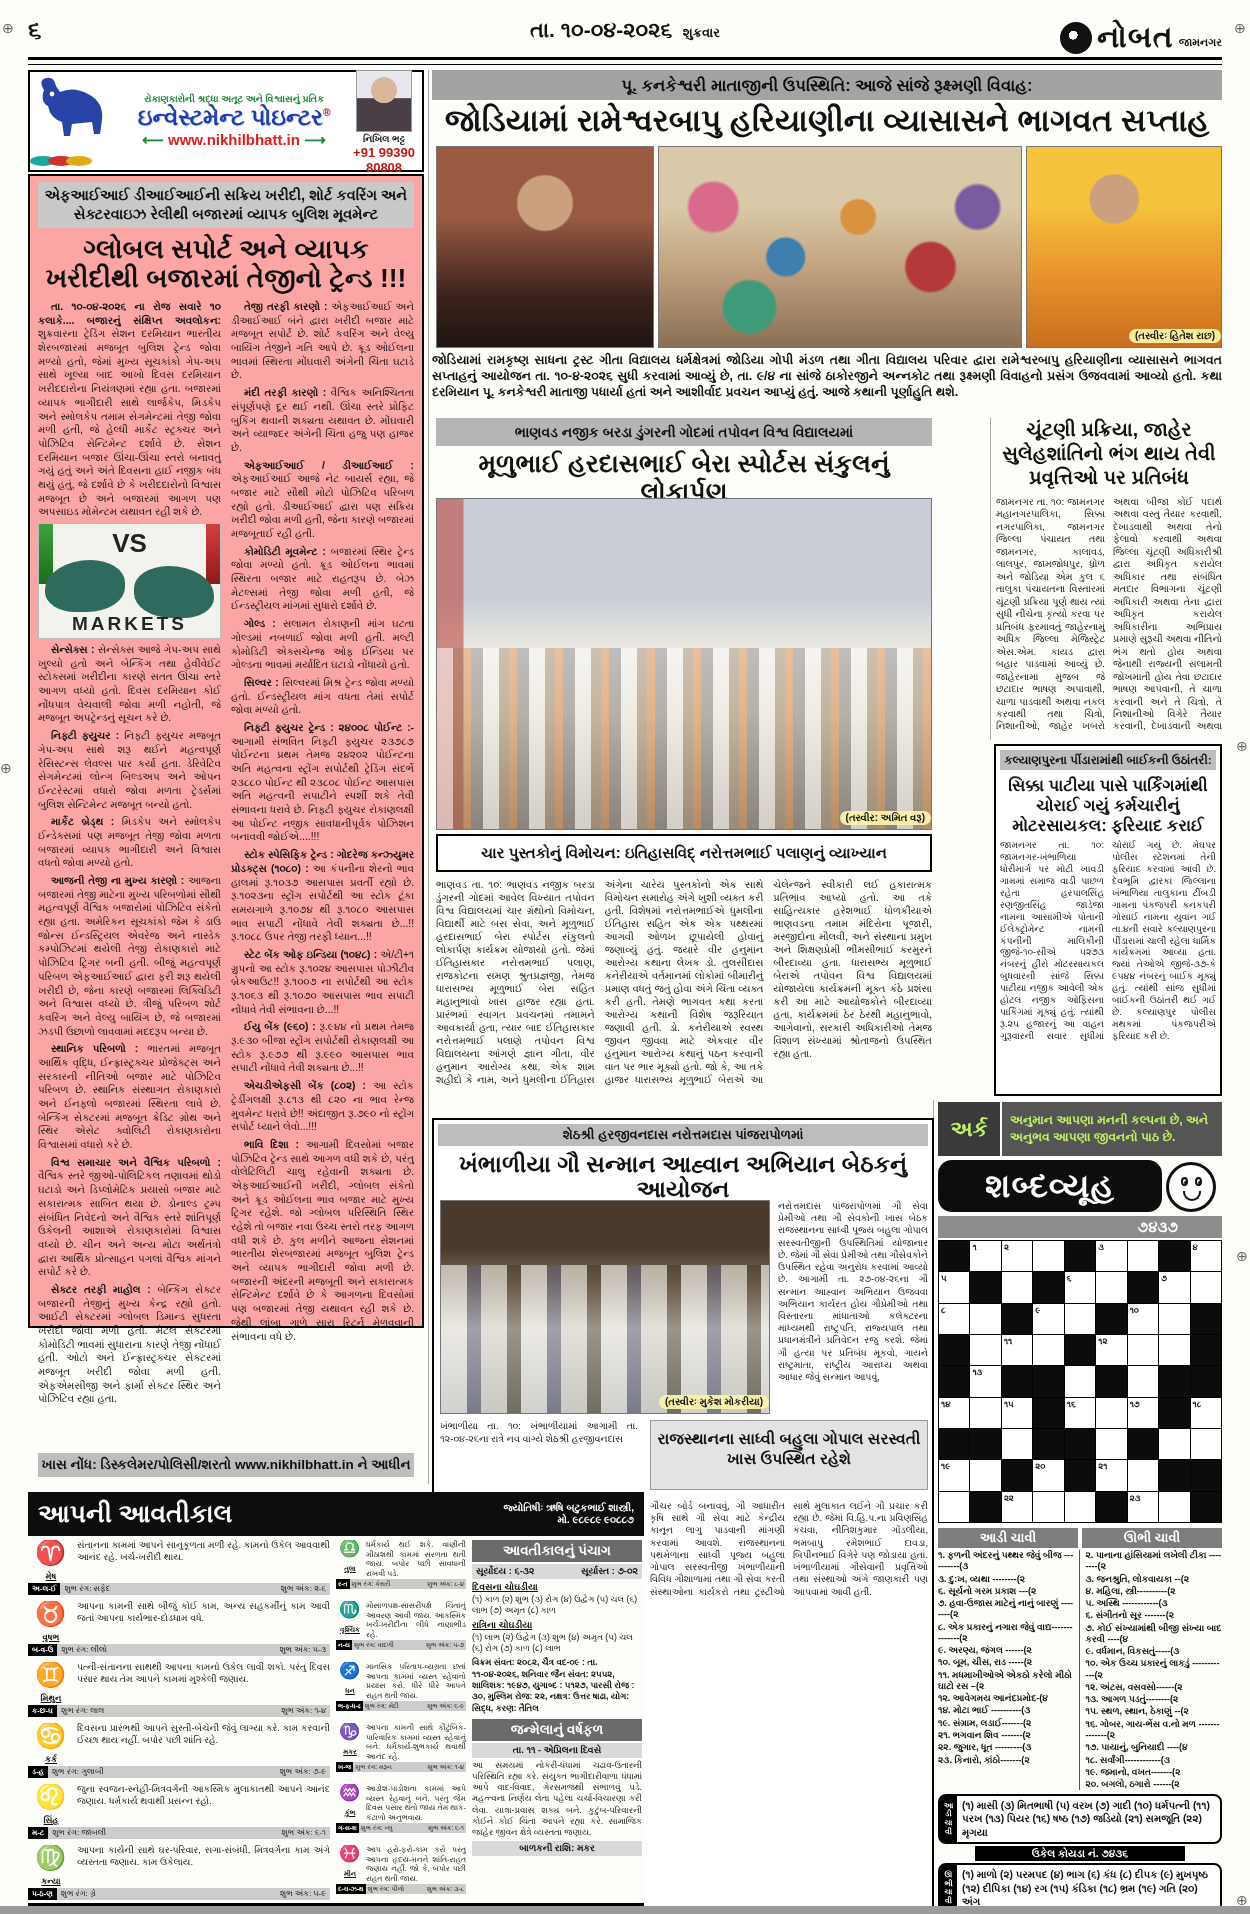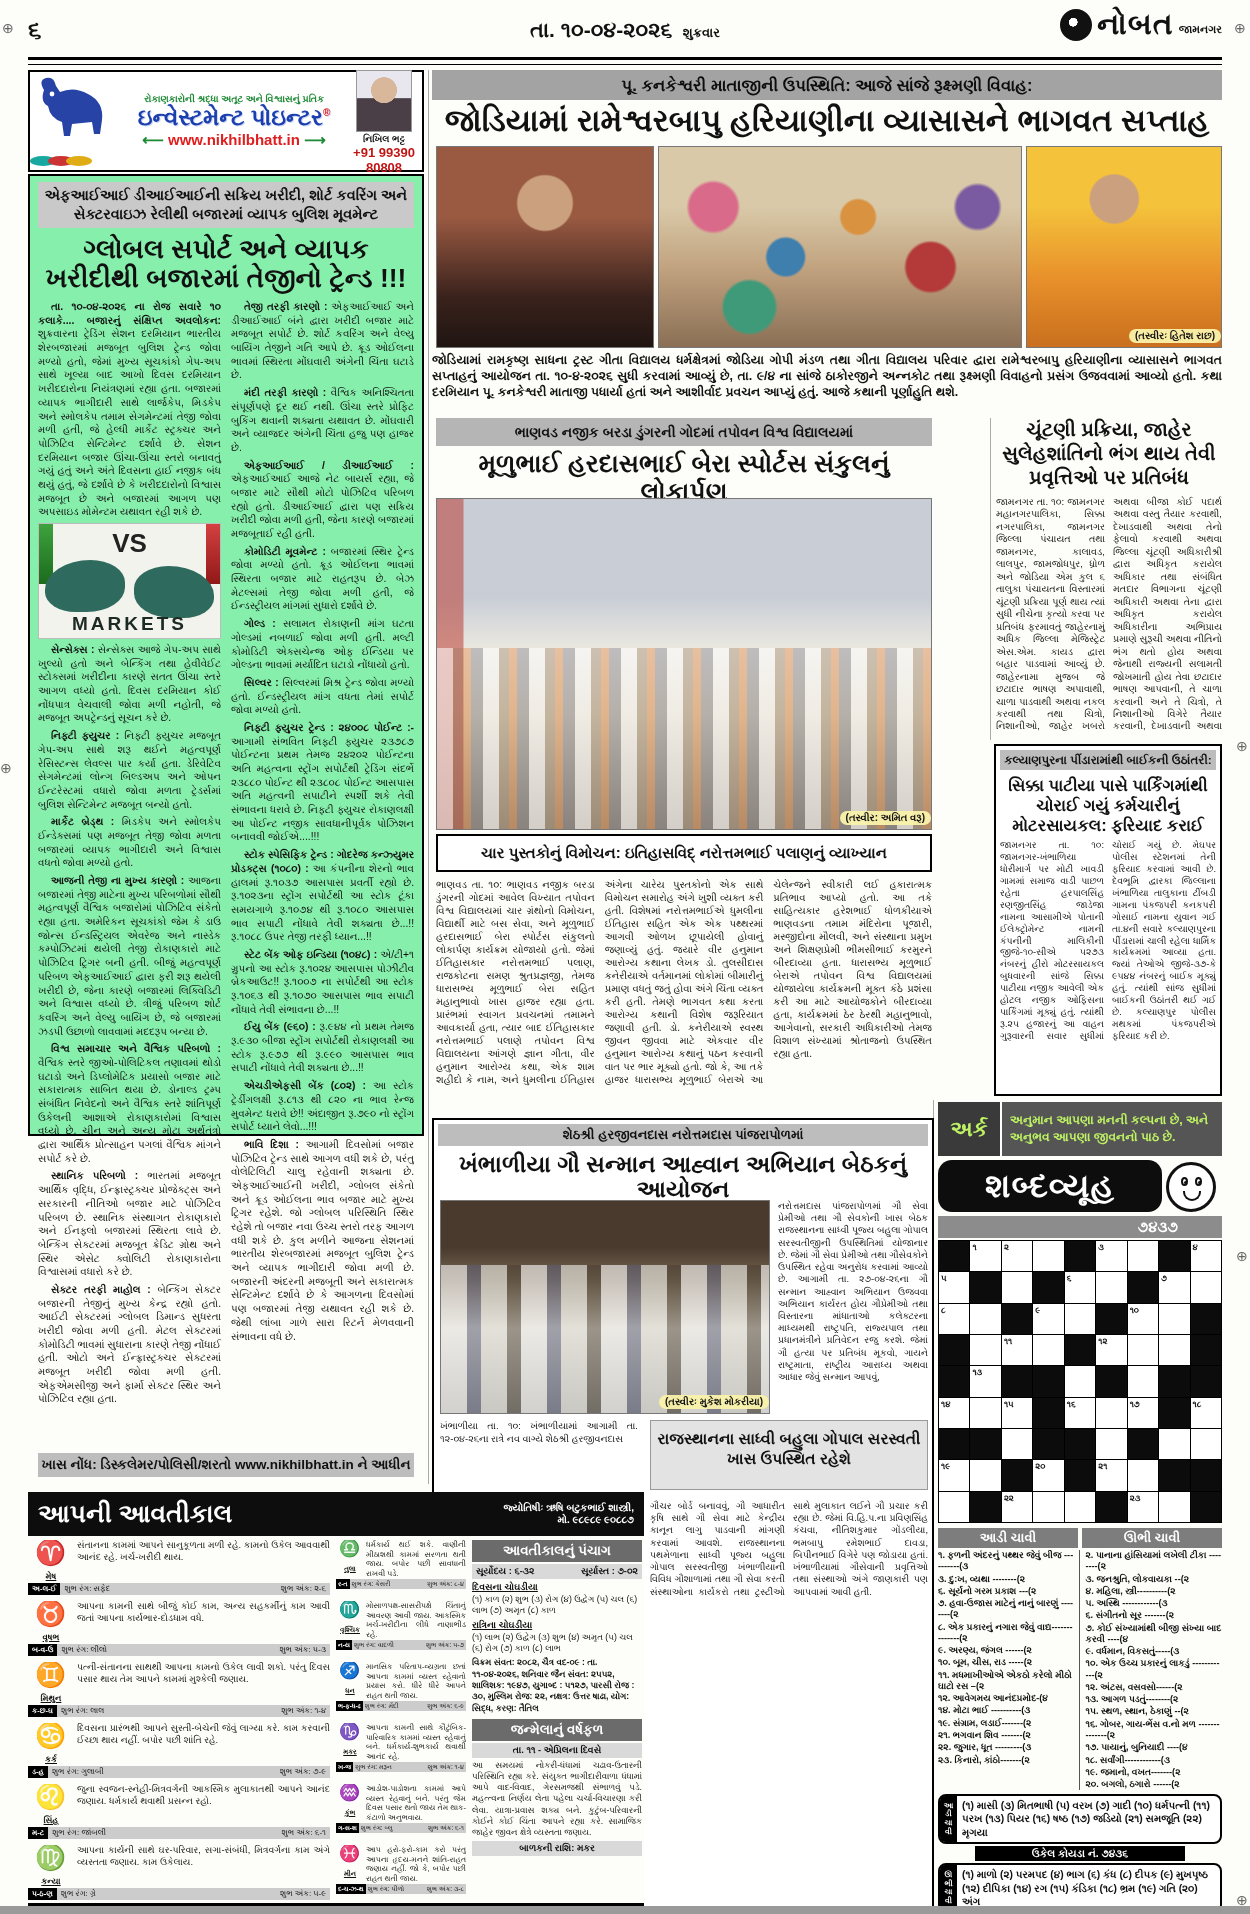--- a/index.html
+++ b/index.html
@@ -6,21 +6,21 @@
   html,body { width:1250px; height:1914px; }
   body { position:relative; background:#fdfdf9; font-family:"Liberation Sans", sans-serif; color:#111; overflow:hidden; }
   .abs { position:absolute; }
   .regmark { position:absolute; color:#666; font-size:14px; }
   
   #header { left:28px; right:28px; top:6px; height:48px; }
   #pageno { position:absolute; left:0; top:10px; font-size:24px; font-weight:bold; }
   #dateline { position:absolute; left:0; right:0; top:12px; text-align:center; font-weight:bold; }
   #dateline .d1 { font-size:21px; }
   #dateline .d2 { font-size:13px; margin-left:6px; }
-  #masthead { position:absolute; right:0; top:1px; display:flex; align-items:center; gap:5px; }
+  #masthead { position:absolute; right:0; top:14px; display:flex; align-items:center; gap:5px; }
   .emblem { width:32px; height:32px; border-radius:50%; background:radial-gradient(circle at 40% 40%, #fff 0 18%, #111 19%); border:2px solid #111; }
   #masthead .mh1 { font-size:30px; font-weight:bold; letter-spacing:1px; }
   #masthead .mh2 { font-size:11px; font-weight:bold; margin-top:10px; }
   #toprule { left:28px; right:28px; top:57px; height:8px; border-top:3.5px solid #000; border-bottom:1.5px solid #000; }
   
   #ad { left:28px; top:70px; width:396px; height:102px; border:2px solid #000; display:flex; align-items:center; background:#fff; }
   #ad .bull-wrap { width:92px; height:100%; position:relative; }
   #ad .discs { position:absolute; bottom:4px; left:8px; display:flex; }
   #ad .discs i { width:26px; height:10px; border-radius:50%; display:block; margin-left:-8px; }
   #ad .center { flex:1; text-align:center; }
@@ -28,21 +28,21 @@
   #ad .brand { font-size:23px; font-weight:bold; color:#1b3fae; line-height:1.1; text-shadow:1px 1px 0 #cdd6f4; }
   #ad .brand sup { font-size:10px; color:#d11; }
   #ad .site { font-size:15px; font-weight:bold; color:#e11d1d; }
   #ad .site .dash { color:#1d8a34; font-weight:bold; }
   #ad .right { width:76px; text-align:center; }
   #ad .portrait { width:56px; height:62px; margin:2px auto 1px; border:1px solid #999;
     background: radial-gradient(circle at 50% 32%, #d8b79a 0 26%, rgba(0,0,0,0) 27%), linear-gradient(180deg,#e8e6ef 0 45%, #4a3f46 46% 100%); }
   #ad .pname { font-size:9.5px; font-weight:bold; }
   #ad .phone { font-size:13px; font-weight:bold; color:#c01515; }
   
-  #market { left:28px; top:174px; width:396px; height:962px; border:2.5px solid #000; padding:6px 8px; background:#86efac; }
+  #market { left:28px; top:174px; width:396px; height:1154px; border:2.5px solid #000; padding:6px 8px; background:#fca5a5; }
   #market .kicker { background:#c9c9c9; font-size:14.5px; font-weight:bold; text-align:center; line-height:1.3; padding:4px 6px; }
   #market .headline { font-size:26.5px; font-weight:bold; text-align:center; line-height:1.12; margin:7px 0 6px; }
   #mcols { display:flex; gap:10px; height:1146px; overflow:hidden; }
   .mcol { flex:1; font-size:10.3px; line-height:1.33; text-align:justify; }
   .mp { margin-bottom:4px; text-indent:13px; }
   .mp b { text-indent:0; }
   #vsimg { height:116px; margin:4px 0; background:#f3f3ee; border:1px solid #bbb; position:relative; overflow:hidden; }
   #vsimg .vs { position:absolute; top:2px; left:50%; transform:translateX(-50%); font-size:26px; font-weight:bold; color:#222; }
   #vsimg .bull, #vsimg .bear { position:absolute; width:80px; height:52px; background:#2e6b5e; border-radius:60% 45% 50% 40%; bottom:26px; }
   #vsimg .bull { left:6px; }
@@ -221,22 +221,22 @@
         <span class="vs">VS</span>
         <span class="bull"></span>
         <span class="bear"></span>
         <span class="markets">MARKETS</span>
       </div>
       <div id="mleft">
           <p class="mp"><b>સેન્સેક્સ : </b>સેન્સેક્સ આજે ગેપ-અપ સાથે ખુલ્યો હતો અને બેન્કિંગ તથા હેવીવેઈટ સ્ટોક્સમાં ખરીદીના કારણે સતત ઊંચા સ્તરે આગળ વધ્યો હતો. દિવસ દરમિયાન કોઈ નોંધપાત્ર વેચવાલી જોવા મળી નહોતી, જે મજબૂત અપટ્રેન્ડનું સૂચન કરે છે.</p>
           <p class="mp"><b>નિફ્ટી ફ્યુચર : </b>નિફ્ટી ફ્યુચર મજબૂત ગેપ-અપ સાથે શરૂ થઈને મહત્વપૂર્ણ રેસિસ્ટન્સ લેવલ્સ પાર કર્યા હતા. ડેરિવેટિવ સેગમેન્ટમાં લોન્ગ બિલ્ડઅપ અને ઓપન ઈન્ટરેસ્ટમાં વધારો જોવા મળતા ટ્રેડર્સમાં બુલિશ સેન્ટિમેન્ટ મજબૂત બન્યો હતો.</p>
           <p class="mp"><b>માર્કેટ બ્રેડ્થ : </b>મિડકેપ અને સ્મોલકેપ ઈન્ડેક્સમાં પણ મજબૂત તેજી જોવા મળતા બજારમાં વ્યાપક ભાગીદારી અને વિશ્વાસ વધતો જોવા મળ્યો હતો.</p>
           <p class="mp"><b>આજની તેજી ના મુખ્ય કારણો : </b>આજના બજારમાં તેજી માટેના મુખ્ય પરિબળોમાં સૌથી મહત્વપૂર્ણ વૈશ્વિક બજારોમાં પોઝિટિવ સંકેતો રહ્યા હતા. અમેરિકન સૂચકાંકો જેમ કે ડાઉ જોન્સ ઈન્ડસ્ટ્રિયલ એવરેજ અને નાસ્ડેક કમ્પોઝિટમાં થયેલી તેજી રોકાણકારો માટે પોઝિટિવ ટ્રિગર બની હતી. બીજું મહત્વપૂર્ણ પરિબળ એફઆઈઆઈ દ્વારા ફરી શરૂ થયેલી ખરીદી છે, જેના કારણે બજારમાં લિક્વિડિટી અને વિશ્વાસ વધ્યો છે. ત્રીજું પરિબળ શોર્ટ કવરિંગ અને વેલ્યુ બાયિંગ છે, જે બજારમાં ઝડપી ઉછાળો લાવવામાં મદદરૂપ બન્યા છે.</p>
+          <p class="mp"><b>સ્થાનિક પરિબળો : </b>ભારતમાં મજબૂત આર્થિક વૃદ્ધિ, ઈન્ફ્રાસ્ટ્રક્ચર પ્રોજેક્ટ્સ અને સરકારની નીતિઓ બજાર માટે પોઝિટિવ પરિબળ છે. સ્થાનિક સંસ્થાગત રોકાણકારો અને ઈનફ્લો બજારમાં સ્થિરતા લાવે છે. બેન્કિંગ સેક્ટરમાં મજબૂત ક્રેડિટ ગ્રોથ અને સ્થિર એસેટ ક્વોલિટી રોકાણકારોના વિશ્વાસમાં વધારો કરે છે.</p>
           <p class="mp"><b>વિશ્વ સમાચાર અને વૈશ્વિક પરિબળો : </b>વૈશ્વિક સ્તરે જીઓ-પોલિટિકલ તણાવમાં થોડો ઘટાડો અને ડિપ્લોમેટિક પ્રયાસો બજાર માટે સકારાત્મક સાબિત થયા છે. ડોનાલ્ડ ટ્રમ્પ સંબંધિત નિવેદનો અને વૈશ્વિક સ્તરે શાંતિપૂર્ણ ઉકેલની આશાએ રોકાણકારોમાં વિશ્વાસ વધ્યો છે. ચીન અને અન્ય મોટા અર્થતંત્રો દ્વારા આર્થિક પ્રોત્સાહન પગલાં વૈશ્વિક માંગને સપોર્ટ કરે છે.</p>
-          <p class="mp"><b>સ્થાનિક પરિબળો : </b>ભારતમાં મજબૂત આર્થિક વૃદ્ધિ, ઈન્ફ્રાસ્ટ્રક્ચર પ્રોજેક્ટ્સ અને સરકારની નીતિઓ બજાર માટે પોઝિટિવ પરિબળ છે. સ્થાનિક સંસ્થાગત રોકાણકારો અને ઈનફ્લો બજારમાં સ્થિરતા લાવે છે. બેન્કિંગ સેક્ટરમાં મજબૂત ક્રેડિટ ગ્રોથ અને સ્થિર એસેટ ક્વોલિટી રોકાણકારોના વિશ્વાસમાં વધારો કરે છે.</p>
           <p class="mp"><b>સેક્ટર તરફી માહોલ : </b>બેન્કિંગ સેક્ટર બજારની તેજીનું મુખ્ય કેન્દ્ર રહ્યો હતો. આઈટી સેક્ટરમાં ગ્લોબલ ડિમાન્ડ સુધરતા ખરીદી જોવા મળી હતી. મેટલ સેક્ટરમાં કોમોડિટી ભાવમાં સુધારાના કારણે તેજી નોંધાઈ હતી. ઓટો અને ઈન્ફ્રાસ્ટ્રક્ચર સેક્ટરમાં મજબૂત ખરીદી જોવા મળી હતી. એફએમસીજી અને ફાર્મા સેક્ટર સ્થિર અને પોઝિટિવ રહ્યા હતા.</p>
         </div>
     </div>
     <div class="mcol" id="mright">
         <p class="mp"><b>તેજી તરફી કારણો : </b>એફઆઈઆઈ અને ડીઆઈઆઈ બંને દ્વારા ખરીદી બજાર માટે મજબૂત સપોર્ટ છે. શોર્ટ કવરિંગ અને વેલ્યુ બાયિંગ તેજીને ગતિ આપે છે. ક્રૂડ ઓઈલના ભાવમાં સ્થિરતા મોંઘવારી અંગેની ચિંતા ઘટાડે છે.</p>
         <p class="mp"><b>મંદી તરફી કારણો : </b>વૈશ્વિક અનિશ્ચિતતા સંપૂર્ણપણે દૂર થઈ નથી. ઊંચા સ્તરે પ્રોફિટ બુકિંગ થવાની શક્યતા યથાવત છે. મોંઘવારી અને વ્યાજદર અંગેની ચિંતા હજુ પણ હાજર છે.</p>
         <p class="mp"><b>એફઆઈઆઈ / ડીઆઈઆઈ : </b>એફઆઈઆઈ આજે નેટ બાયર્સ રહ્યા, જે બજાર માટે સૌથી મોટો પોઝિટિવ પરિબળ રહ્યો હતો. ડીઆઈઆઈ દ્વારા પણ સક્રિય ખરીદી જોવા મળી હતી, જેના કારણે બજારમાં મજબૂતાઈ રહી હતી.</p>
         <p class="mp"><b>કોમોડિટી મૂવમેન્ટ : </b>બજારમાં સ્થિર ટ્રેન્ડ જોવા મળ્યો હતો. ક્રૂડ ઓઈલના ભાવમાં સ્થિરતા બજાર માટે રાહતરૂપ છે. બેઝ મેટલ્સમાં તેજી જોવા મળી હતી, જે ઈન્ડસ્ટ્રીયલ માંગમાં સુધારો દર્શાવે છે.</p>
         <p class="mp"><b>ગોલ્ડ : </b>સલામત રોકાણની માંગ ઘટતા ગોલ્ડમાં નબળાઈ જોવા મળી હતી. મલ્ટી કોમોડિટી એક્સચેન્જ ઓફ ઈન્ડિયા પર ગોલ્ડના ભાવમાં મર્યાદિત ઘટાડો નોંધાયો હતો.</p>
         <p class="mp"><b>સિલ્વર : </b>સિલ્વરમાં મિશ્ર ટ્રેન્ડ જોવા મળ્યો હતો. ઈન્ડસ્ટ્રીયલ માંગ વધતા તેમાં સપોર્ટ જોવા મળ્યો હતો.</p>

